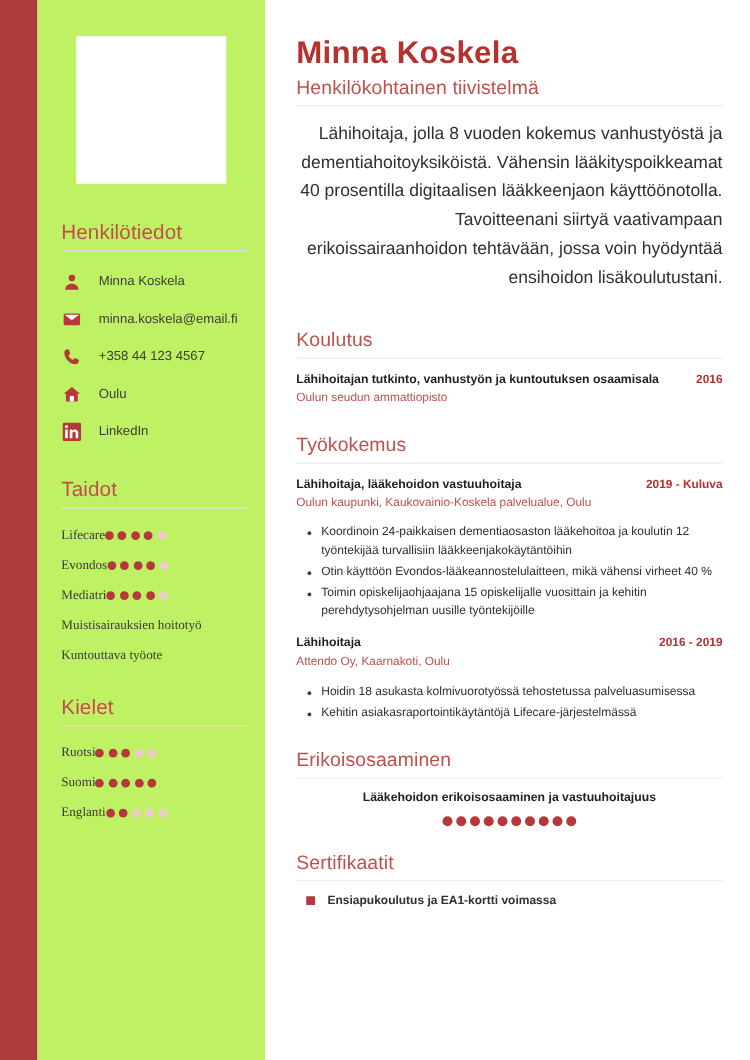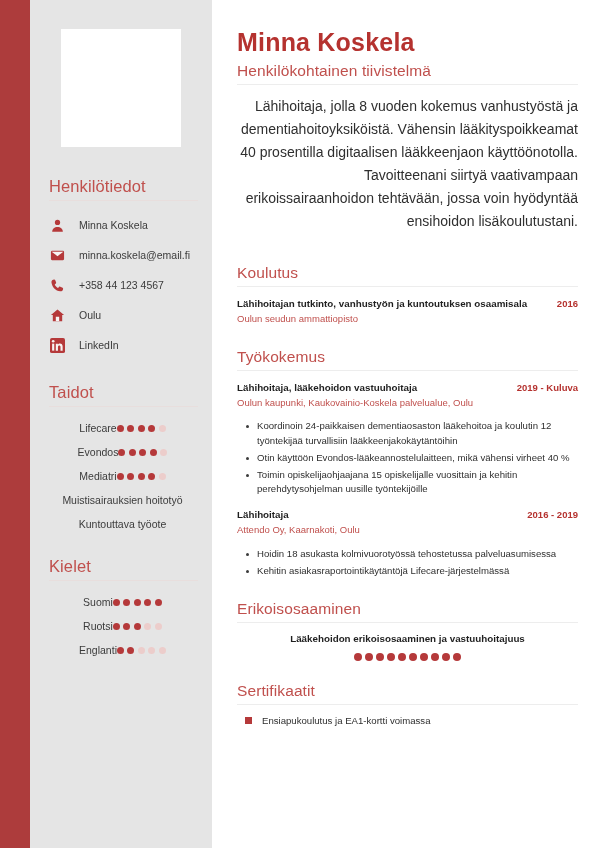--- a/index.html
+++ b/index.html
@@ -27,21 +27,21 @@
     width: 30px;
     flex: 0 0 30px;
     background: #ad3c3c;
     height: 848px;
   }
 
   
   .sidebar {
     width: 182px;
     flex: 0 0 182px;
-    background: #e5e5e5;
+    background: #bef264;
     height: 848px;
     padding: 0 14px 0 12px;
   }
 
   .photo-frame {
     width: 120px;
     height: 118px;
     background: #ffffff;
     margin: 29px 0 0 19px;
   }
@@ -83,24 +83,25 @@
     font-size: 10.5px;
     color: #3b3b3b;
     line-height: 1.2;
     white-space: nowrap;
   }
 
   
   .rate-row {
     display: flex;
     align-items: center;
-    justify-content: center;
+    justify-content: flex-start;
     height: 24px;
     padding-left: 7px;
     padding-right: 2px;
+    font-family: Liberation Serif, serif;
   }
   .rate-label {
     font-size: 10.5px;
     color: #3b3b3b;
     white-space: nowrap;
   }
   .dots { display: flex; gap: 3.5px; flex: 0 0 auto; }
   .dot {
     width: 7px; height: 7px;
     border-radius: 50%;
@@ -228,20 +229,21 @@
     padding-left: 8px;
   }
   .cert-square {
     width: 7px; height: 7px;
     background: #b5393a;
     flex: 0 0 7px;
   }
   .cert-text {
     font-size: 9.6px;
     color: #2f2f2f;
+    font-weight: bold;
   }
 </style>
 </head>
 <body>
 
 <div class="page">
 
   <div class="accent-bar"></div>
 
   <aside class="sidebar">
@@ -348,37 +350,37 @@
             <span class="rate-label">Kuntouttava työote</span>
           </div>
         </div>
     </section>
 
     <section class="sec-langs">
       <h2 class="side-heading">Kielet</h2>
       <div class="side-rule"></div>
       <div id="languages-list">
           <div class="rate-row">
+            <span class="rate-label">Ruotsi</span>
+            <span class="dots">
+              <span class="dot on"></span>
+              <span class="dot on"></span>
+              <span class="dot on"></span>
+              <span class="dot"></span>
+              <span class="dot"></span>
+            </span>
+          </div>
+          <div class="rate-row">
             <span class="rate-label">Suomi</span>
             <span class="dots">
               <span class="dot on"></span>
               <span class="dot on"></span>
               <span class="dot on"></span>
               <span class="dot on"></span>
               <span class="dot on"></span>
-            </span>
-          </div>
-          <div class="rate-row">
-            <span class="rate-label">Ruotsi</span>
-            <span class="dots">
-              <span class="dot on"></span>
-              <span class="dot on"></span>
-              <span class="dot on"></span>
-              <span class="dot"></span>
-              <span class="dot"></span>
             </span>
           </div>
           <div class="rate-row">
             <span class="rate-label">Englanti</span>
             <span class="dots">
               <span class="dot on"></span>
               <span class="dot on"></span>
               <span class="dot"></span>
               <span class="dot"></span>
               <span class="dot"></span>

